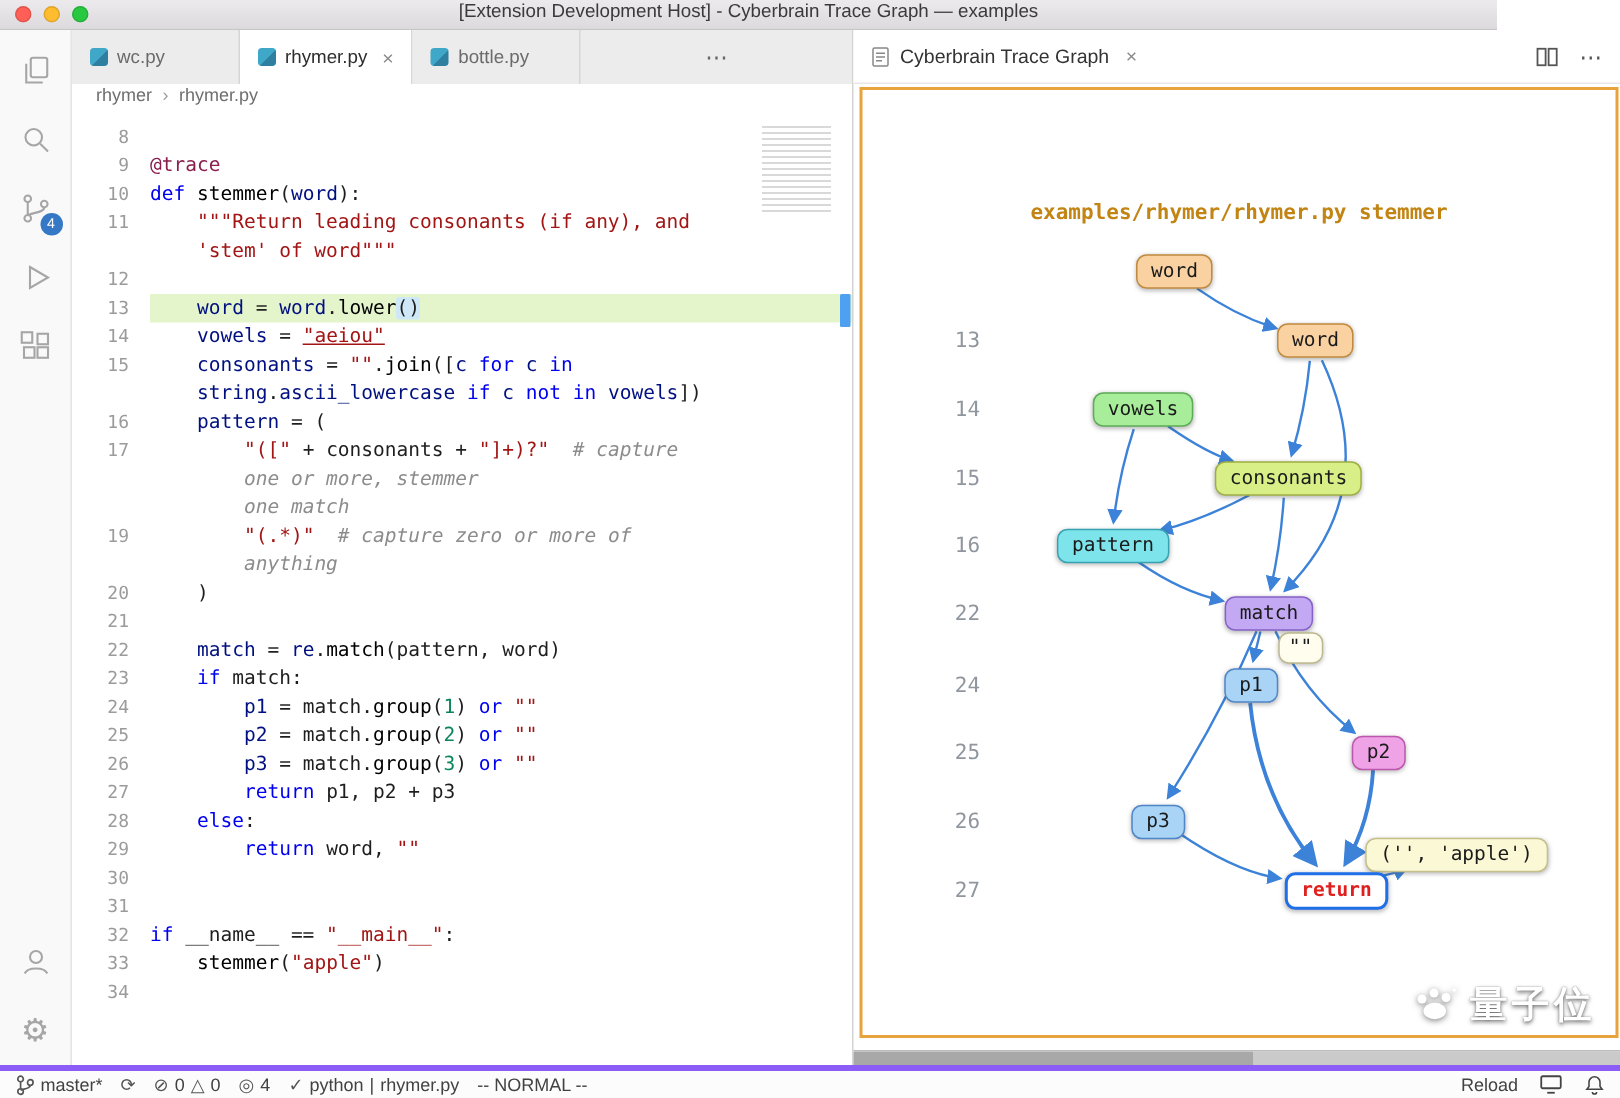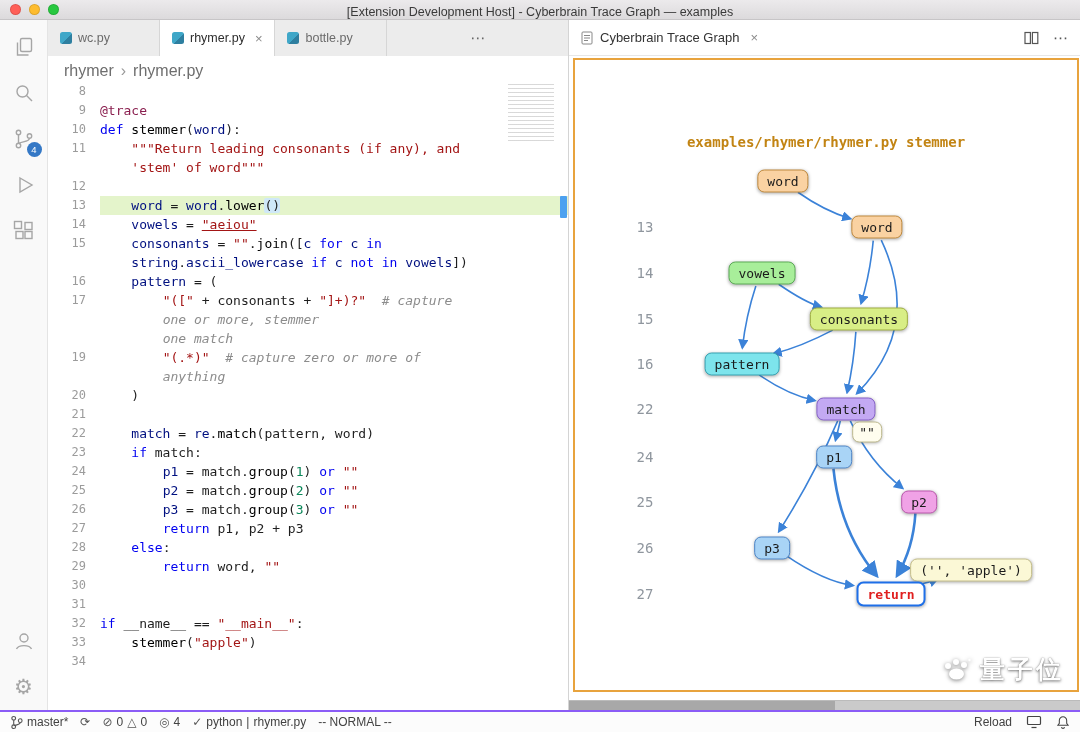--- a/index.html
+++ b/index.html
@@ -1,20 +1,20 @@
 <!DOCTYPE html>
 <html><head>
 <meta charset="utf-8">
 <style>
   *{margin:0;padding:0;box-sizing:border-box}
   html,body{width:1080px;height:732px;overflow:hidden;background:#fff;font-family:"Liberation Sans",sans-serif}
   #app{position:relative;width:1080px;height:732px;background:#fff}
 
   
-  .titlebar{position:absolute;left:0;top:0;width:1080px;height:20px;background:linear-gradient(#eceaec,#dcdadc);border-bottom:1px solid #c7c5c7;display:flex;align-items:flex-end;justify-content:center}
+  .titlebar{position:absolute;left:0;top:0;width:998px;height:20px;background:linear-gradient(#eceaec,#dcdadc);border-bottom:1px solid #c7c5c7;display:flex;align-items:flex-start;justify-content:center}
   .traffic{position:absolute;left:10px;top:4px;display:flex;gap:8px}
   .tl{width:11px;height:11px;border-radius:50%;border:1px solid rgba(0,0,0,.12)}
   .tl-red{background:#ff5f57}.tl-yellow{background:#febc2e}.tl-green{background:#28c840}
   .win-title{font-size:12.5px;color:#3a3a3a}
 
   
   .activitybar{position:absolute;left:0;top:20px;width:48px;height:690px;background:#f9f9f9;border-right:1px solid #e4e4e4;display:flex;flex-direction:column;align-items:center;padding:12px 0 8px;gap:16px}
   .act-icon{width:30px;height:30px;display:flex;align-items:center;justify-content:center;position:relative;color:#a6a6a6}
   .act-icon svg{stroke:#a6a6a6;fill:none;stroke-width:1.4}
   .act-badge{position:absolute;right:-3px;bottom:-3px;min-width:15px;height:15px;border-radius:8px;background:#3478c6;color:#fff;font-size:9.5px;line-height:15px;text-align:center;padding:0 3px}
@@ -22,21 +22,21 @@
   .gear-glyph{font-family:"DejaVu Sans",sans-serif;font-size:21px;color:#a6a6a6}
 
   
   .editor-group{position:absolute;left:48px;top:20px;width:520px;height:732px;background:#fff}
   .tabbar{display:flex;height:36px;background:#ececec}
   .tab{display:flex;align-items:center;gap:6px;padding:0 12px;min-width:112px;border-right:1px solid #d6d6d6;font-size:12.5px;color:#6b6b6b;background:#ececec;white-space:nowrap}
   .tab.active{background:#fff;color:#2d2d2d}
   .tab-close{margin-left:4px;color:#8a8a8a;font-size:13px}
   .pyicon{width:12px;height:12px;border-radius:2.5px;background:linear-gradient(135deg,#3fa7c8 55%,#2e7fa0 55%);flex:0 0 12px}
   .tab-more{flex:1;display:flex;align-items:center;justify-content:center;color:#666;font-size:15px}
-  .breadcrumb{height:24px;display:flex;align-items:flex-end;gap:7px;padding:0 16px;font-size:16px;color:#6e6e6e;background:#fff}
+  .breadcrumb{height:24px;display:flex;align-items:flex-start;gap:7px;padding:0 16px;font-size:12px;color:#6e6e6e;background:#fff}
   .bc-sep{color:#9a9a9a}
 
   .code-area{position:relative;height:622px;overflow:hidden;padding-top:2px;background:#fff}
   .code-row{display:flex;height:19px;line-height:19px}
   .gutter{flex:0 0 52px;width:52px;text-align:right;padding-right:14px;font:12px/19px "DejaVu Sans Mono",monospace;color:#9b9b9b}
   .code-text{flex:1;white-space:pre;font:13px/19px "DejaVu Sans Mono",monospace;color:#1e1e1e}
   .code-row.hl .code-text{background:#e4f4cb}
   .tk-kw{color:#0000f0}
   .tk-dec{color:#8a1f4f}
   .tk-fn{color:#000000}
@@ -73,21 +73,21 @@
   .gnode-purple{background:#c3a9f3;border-color:#8661c9}
   .gnode-blue{background:#a9d4f6;border-color:#4e86c8}
   .gnode-pink{background:#f0a2e6;border-color:#bb57ad}
   .gnode-cream{background:#fffdee;border-color:#bdb98e;padding:2px 6px}
   .gnode-tuple{background:#fbf8d6;border-color:#c5bf8a}
   .gnode-return{background:#fff;border:2px solid #1e6fe8;color:#e01f1f;font-weight:bold}
   .panel-hscroll{position:absolute;left:0;bottom:0;width:512px;height:10px;background:linear-gradient(to right,#a8a8a8 0 52%,#cacaca 52%);border-top:1px solid #bbb}
   .watermark{position:absolute;right:16px;bottom:24px;display:flex;align-items:center;gap:8px;z-index:5;color:#fff;font-weight:bold;font-size:25px;letter-spacing:3px;text-shadow:0 1px 3px rgba(0,0,0,.55),0 0 1px #999}
 
   
-  .statusbar{position:absolute;left:0;top:710px;width:1080px;height:22px;background:#fcfcfc;border-top:2px solid #8b5cf6;display:flex;align-items:center;padding:0 10px;font-size:12px;color:#424242;gap:12px}
+  .statusbar{position:absolute;left:0;top:710px;width:1080px;height:22px;background:#fcfcfc;border-top:4px solid #8b5cf6;display:flex;align-items:center;padding:0 10px;font-size:12px;color:#424242;gap:12px}
   .sb-item{display:flex;align-items:center;gap:4px;white-space:nowrap}
   .sb-icon{font-family:"DejaVu Sans",sans-serif;font-size:12px;color:#555}
   .sb-right{margin-left:auto;display:flex;align-items:center;gap:14px}
   .sb-right svg{stroke:#444;fill:none;stroke-width:1.2}
 </style>
 </head>
 <body>
 
 <div id="app">
 

